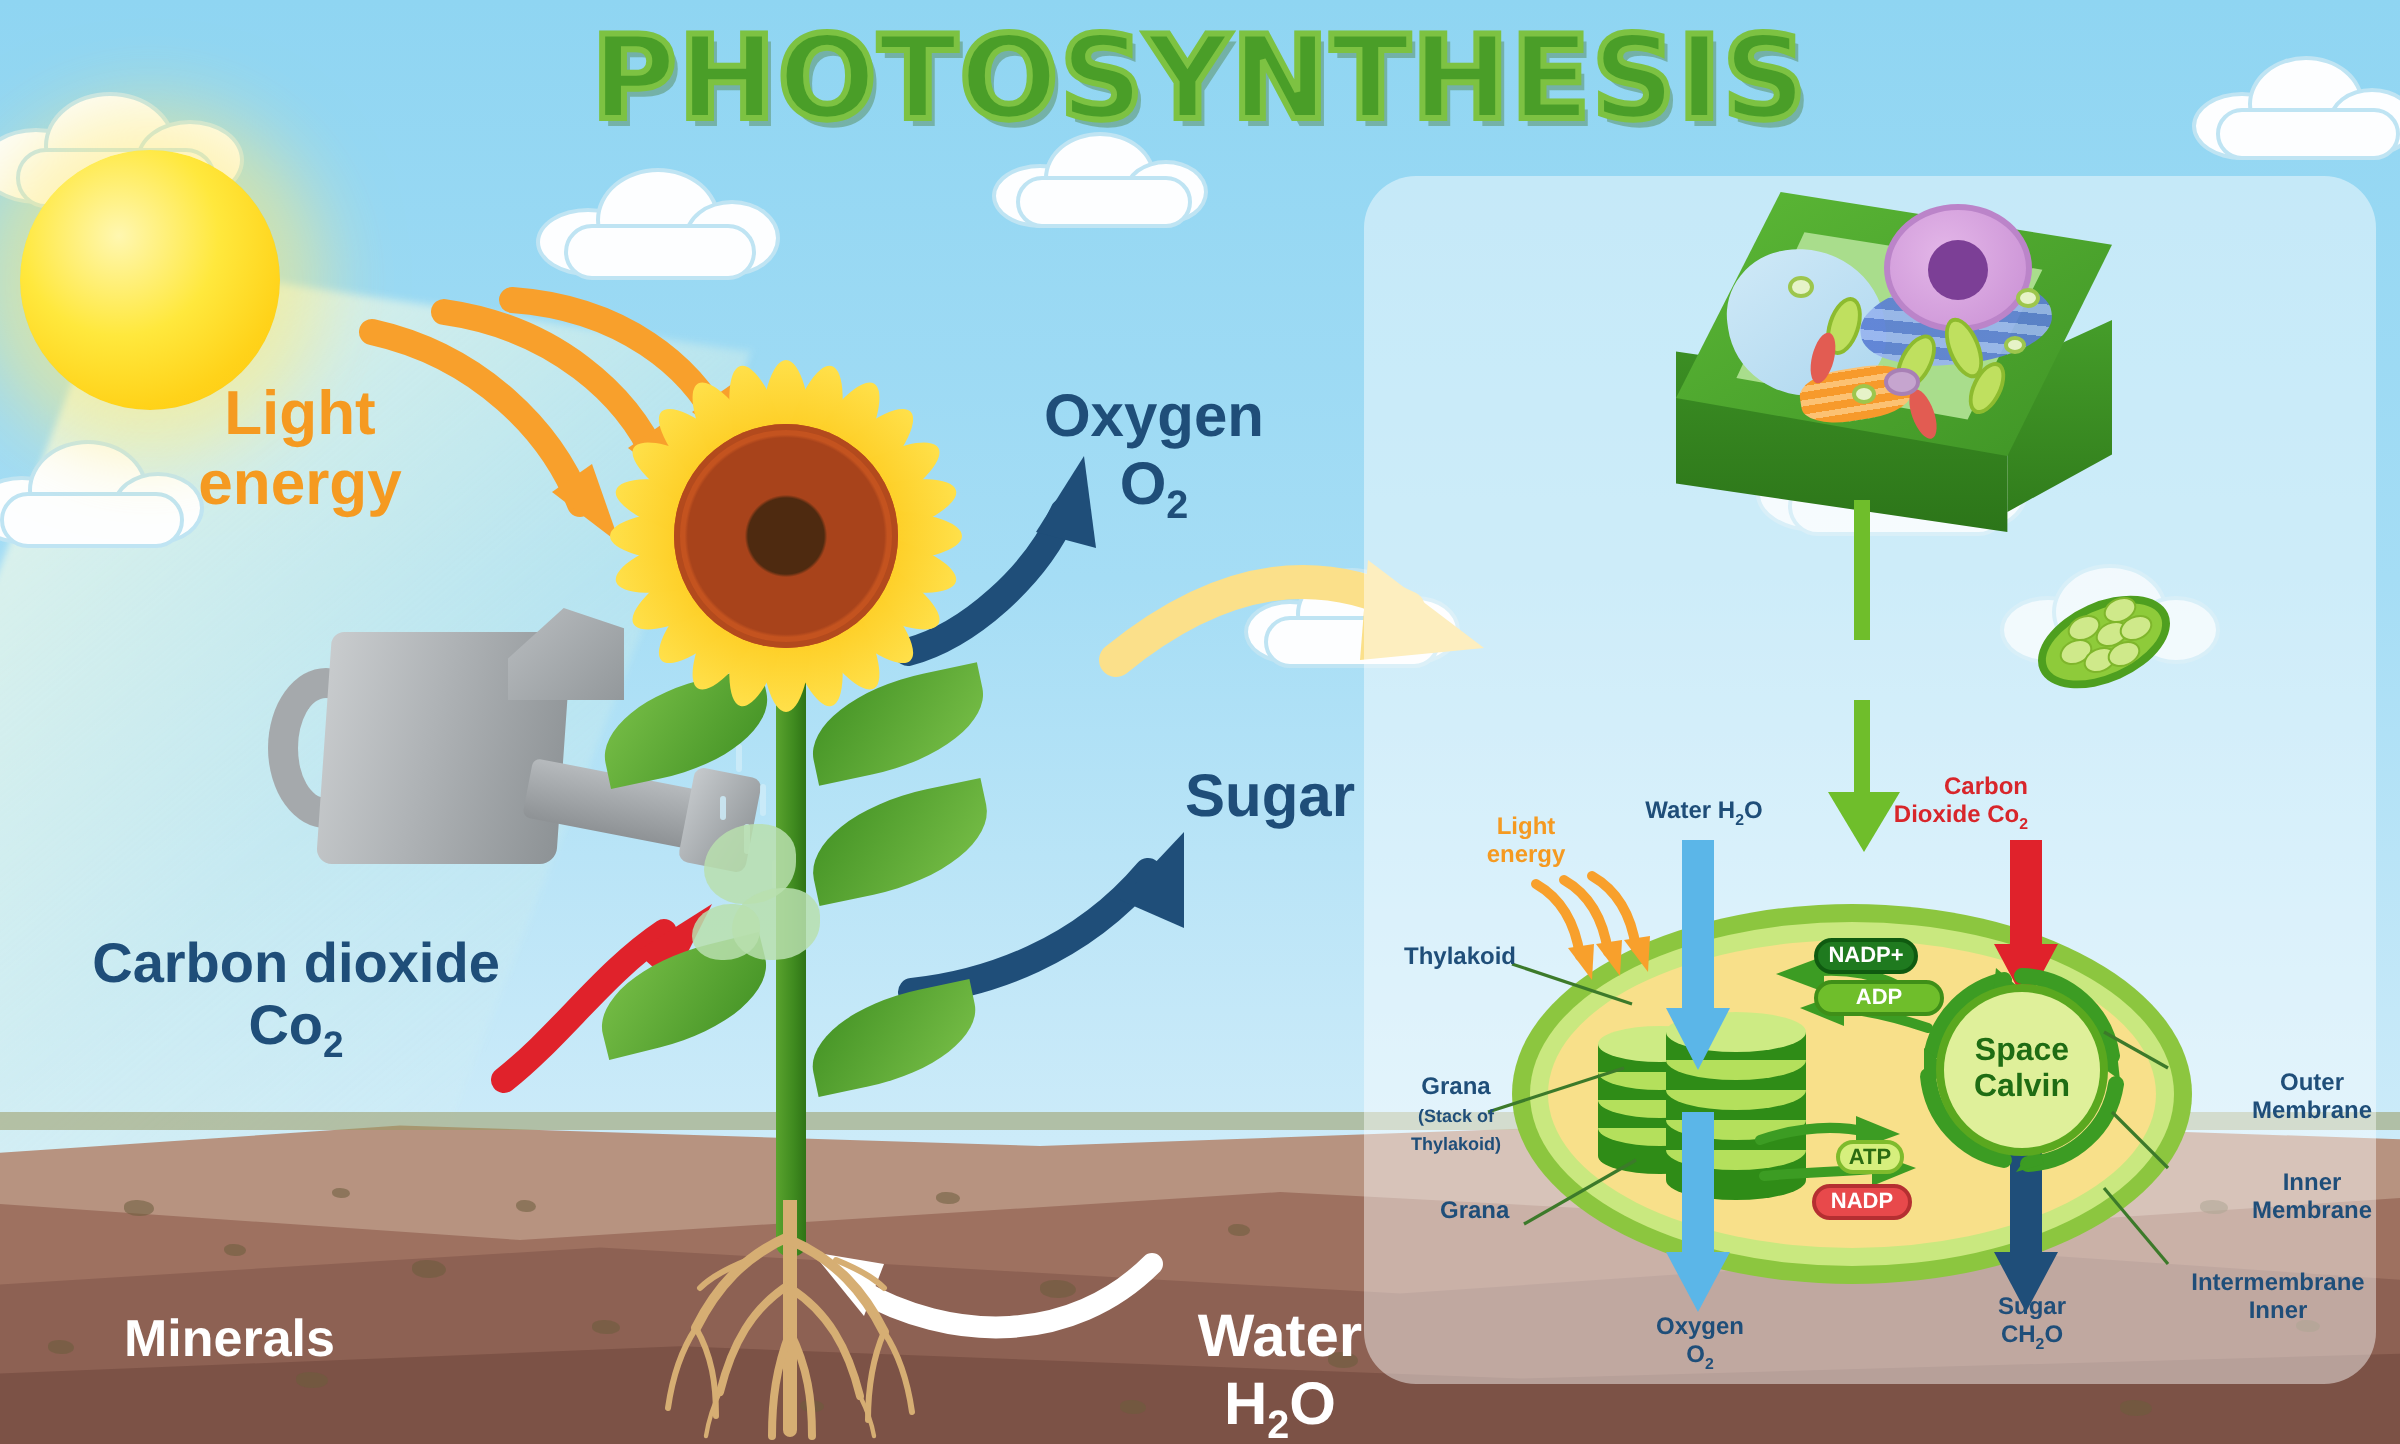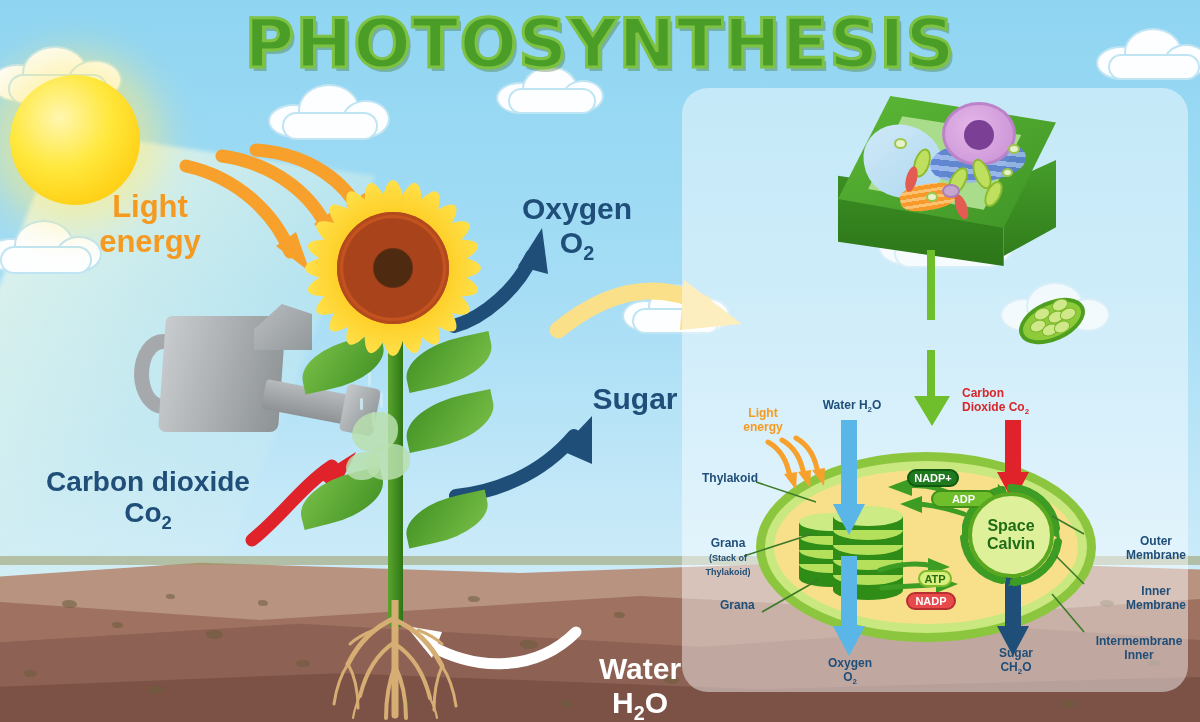--- a/index.html
+++ b/index.html
@@ -26,21 +26,21 @@
   .soil { position:absolute; left:0; width:1200px; }
   #soil1 { top:556px; height:170px; background:#b79380; }
   #soil2 { top:575px; height:150px; background:#9e7160; }
   #soil3 { top:610px; height:115px; background:#8d6153; }
   #soil4 { top:662px; height:62px;  background:#7c5246; }
   #soilTopEdge { position:absolute; left:0; top:556px; width:1200px; height:9px; background:#9a9a63; opacity:.55;}
   .pebble { position:absolute; background:#6b5c3c; border-radius:42% 58% 48% 52%; opacity:.55; }
 
   
   #title { position:absolute; left:0; top:10px; width:1200px; text-align:center;
-           font-family:"DejaVu Sans", sans-serif; font-weight:bold; font-size:68px;
+           font-family:"DejaVu Sans", sans-serif; font-weight:bold; font-size:58px;
            letter-spacing:1px; color:#4a9e28;
            -webkit-text-stroke:3px #7dc242;
            text-shadow:3px 4px 0 rgba(60,110,30,.35);
            line-height:1; }
 
   
   .lbl { position:absolute; font-weight:bold; line-height:1.12; text-align:center; }
   .lbl.blue { color:#1f4e79; }
   .lbl.orange { color:#f59a21; }
   .lbl.white { color:#ffffff; }
@@ -378,20 +378,23 @@
 
   <div class="lbl blue" id="lblSugar">
     <span>Sugar</span>
   </div>
 
   <div class="lbl white" id="lblWater">
     <span>Water</span><br>
     <span>H</span><sub>2</sub><span>O</span>
   </div>
 
+  <div class="lbl white" id="lblMinerals">
+    <span>Minerals</span>
+  </div>
 
   <div id="panel"></div>
 
   <div id="cell">
     <div id="cellRight"></div>
     <div id="cellFront"></div>
     <div id="cellTopFace"></div>
     <div id="cytoplasm"></div>
     <div id="vacuole"></div>
     <div id="er"></div>
@@ -518,21 +521,21 @@
       <path d="M44 98 A47 47 0 0 1 6 56"></path>
       <path d="M8 44 A47 47 0 0 1 44 8"></path>
     </g>
     <polygon points="40,2 54,14 38,20" fill="#3c9c23"></polygon>
     <polygon points="100,40 102,58 88,48" fill="#3c9c23"></polygon>
     <polygon points="64,100 50,104 60,90" fill="#3c9c23"></polygon>
     <polygon points="4,60 4,42 18,54" fill="#3c9c23"></polygon>
   </svg>
 
   <div class="pill dark" style="left:907px;top:469px;width:52px;height:18px;">NADP+</div>
-  <div class="pill mid" style="left:907px;top:490px;width:65px;height:18px;margin-left:24px;">ADP</div>
+  <div class="pill mid" style="left:907px;top:490px;width:65px;height:18px;">ADP</div>
   <div class="pill lite" style="left:918px;top:570px;width:34px;height:17px;border-radius:9px;">ATP</div>
   <div class="pill red" style="left:906px;top:592px;width:50px;height:18px;">NADP</div>
 
   <div id="calvin">
     <span>Space</span>
     <span>Calvin</span>
   </div>
 
   <svg class="arrowSvg" style="left:700px;top:460px;width:400px;height:230px;" viewBox="0 0 400 230">
     <g stroke="#3c7a2a" stroke-width="1.6" fill="none">
@@ -571,21 +574,21 @@
 
   <div class="dlbl" style="left:1082px;top:634px;width:114px;text-align:center;">
     <span>Intermembrane</span><br>
     <span>Inner</span>
   </div>
 
   <div class="dlbl" style="left:812px;top:398px;width:80px;text-align:center;">
     <span>Water H</span><sub>2</sub><span>O</span>
   </div>
 
-  <div class="dlbl rd" style="left:962px;top:386px;width:106px;text-align:left;">
+  <div class="dlbl rd" style="left:908px;top:386px;width:106px;text-align:right;">
     <span>Carbon</span><br>
     <span>Dioxide  Co</span><sub>2</sub>
   </div>
 
   <div class="dlbl" style="left:812px;top:656px;width:76px;text-align:center;">
     <span>Oxygen</span><br>
     <span>O</span><sub>2</sub>
   </div>
 
   <div class="dlbl" style="left:978px;top:646px;width:76px;text-align:center;">

